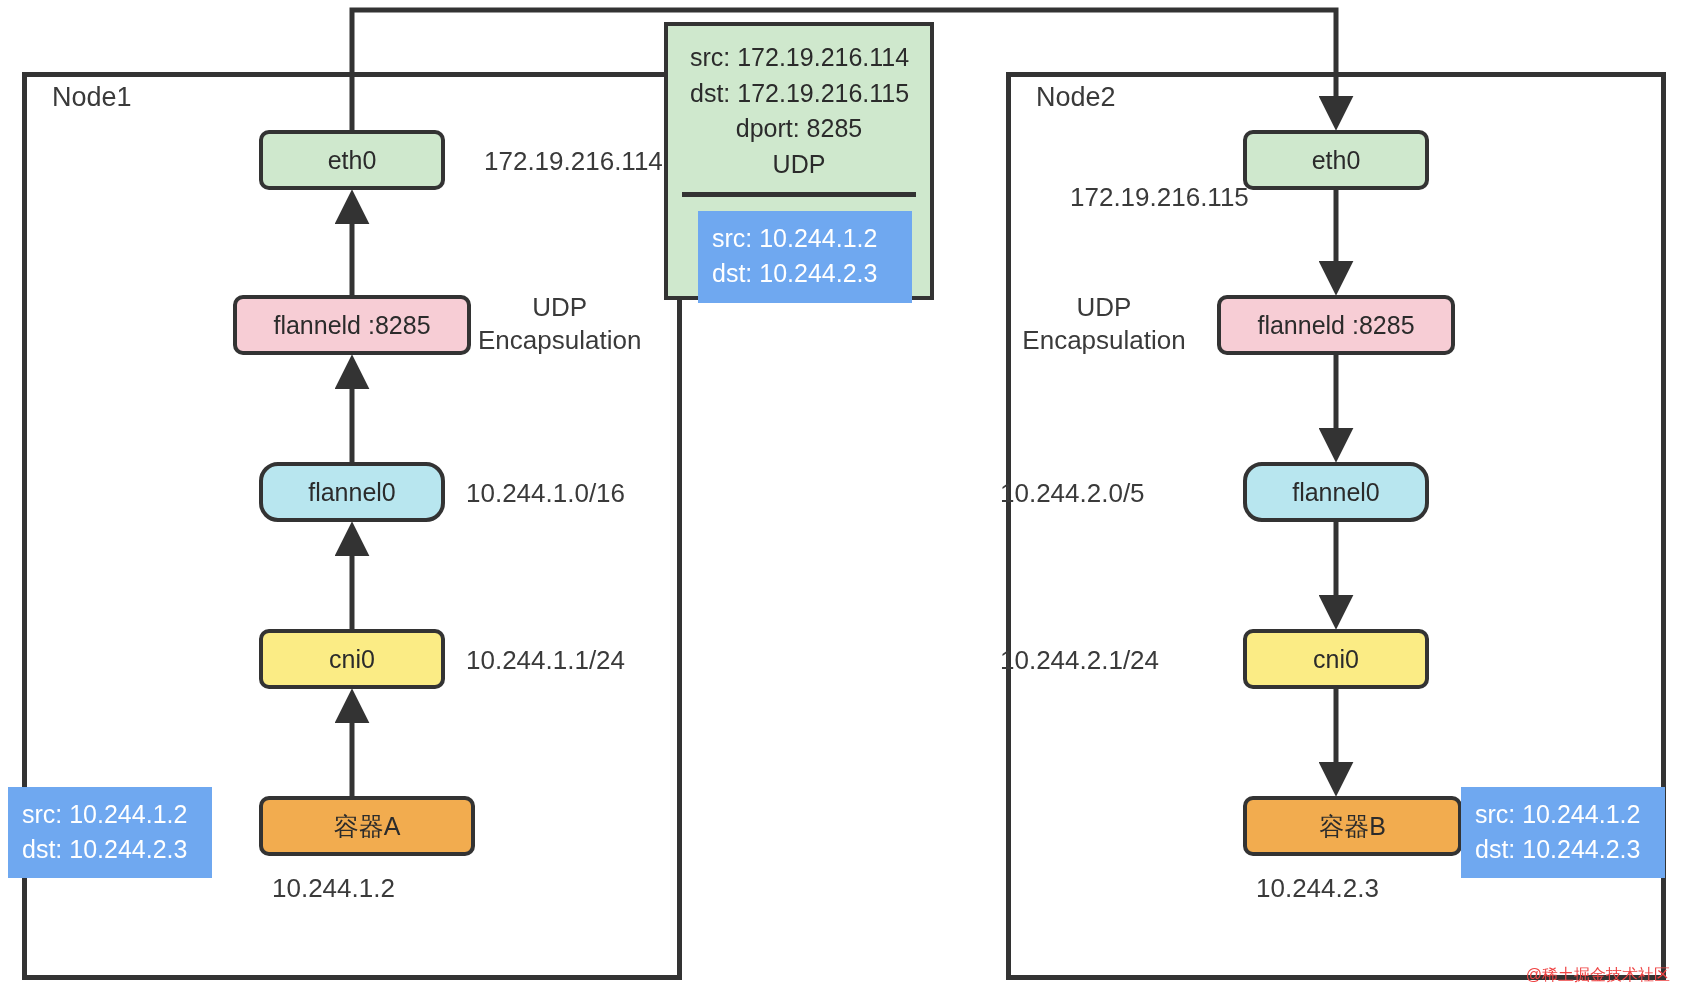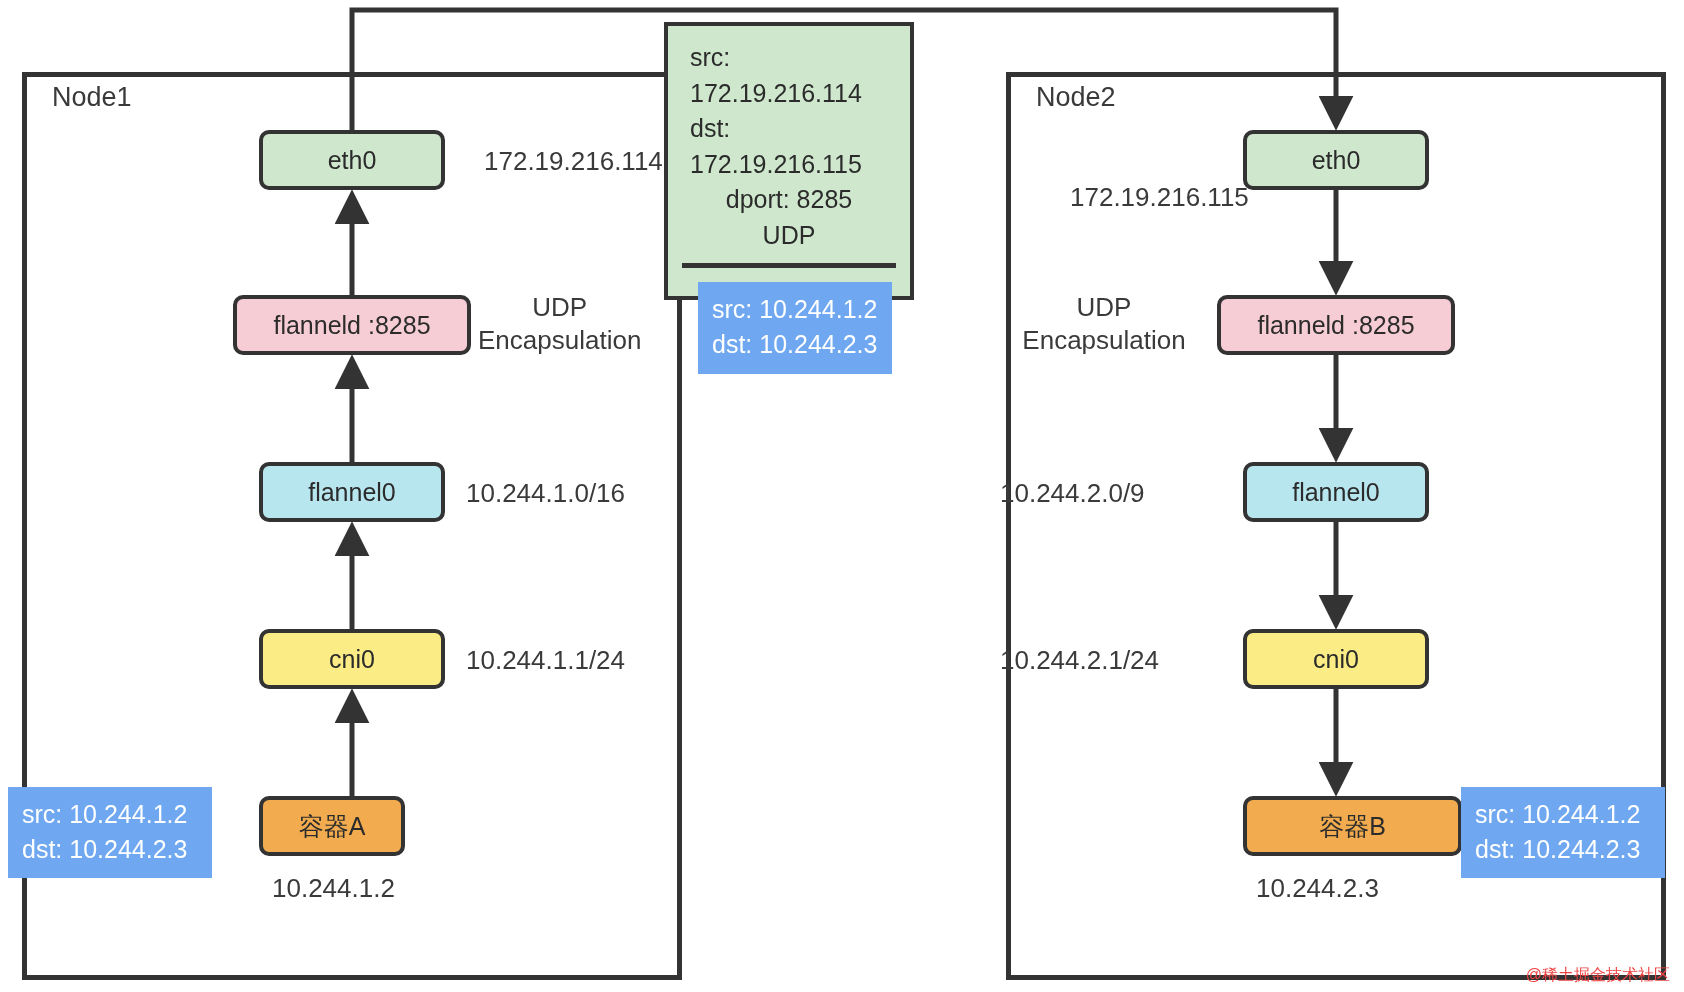--- a/index.html
+++ b/index.html
@@ -44,30 +44,30 @@
     box-sizing: border-box;
     display: flex;
     align-items: center;
     justify-content: center;
     font-size: 25px;
     color: #2b2b2b;
     white-space: nowrap;
   }
   .dev.eth     { background: #cfe8cd; }
   .dev.flanneld{ background: #f7cdd5; }
-  .dev.flannel0{ background: #b8e6ef; }
+  .dev.flannel0{ background: #b8e6ef; border-radius: 19px; }
   .dev.cni     { background: #fbec85; }
   .dev.container{ background: #f2ac4f; }
 
   
   #l-eth0     { left: 259px; top: 130px; width: 186px; height: 60px; }
   #l-flanneld { left: 233px; top: 295px; width: 238px; height: 60px; }
   #l-flannel0 { left: 259px; top: 462px; width: 186px; height: 60px; }
   #l-cni0     { left: 259px; top: 629px; width: 186px; height: 60px; }
-  #l-container{ left: 259px; top: 796px; width: 146px; height: 60px; }
+  #l-container{ left: 259px; top: 796px; width: 216px; height: 60px; }
 
   
   #r-eth0     { left: 1243px; top: 130px; width: 186px; height: 60px; }
   #r-flanneld { left: 1217px; top: 295px; width: 238px; height: 60px; }
   #r-flannel0 { left: 1243px; top: 462px; width: 186px; height: 60px; }
   #r-cni0     { left: 1243px; top: 629px; width: 186px; height: 60px; }
   #r-container{ left: 1243px; top: 796px; width: 219px; height: 60px; }
 
   
   .annot {
@@ -103,21 +103,21 @@
     white-space: nowrap;
   }
   #left-inner-packet  { left: 8px;    top: 787px; width: 204px; }
   #right-inner-packet { left: 1461px; top: 787px; width: 204px; }
 
   
   #packet-card {
     position: absolute;
     left: 664px;
     top: 22px;
-    width: 250px;
+    width: 270px;
     height: 278px;
     background: #cfe8cd;
     border: 4px solid #333333;
     box-sizing: border-box;
     padding: 12px 0 0 0;
   }
   #packet-outer-header {
     font-size: 25px;
     color: #2b2b2b;
     line-height: 1.42;
@@ -237,21 +237,21 @@
   </div>
   <div class="dev container" id="r-container">
     <span>容器B</span>
   </div>
 
   <div class="annot" id="r-eth0-ip">172.19.216.115</div>
   <div class="annot two-line" id="r-udp-label">
     <div>UDP</div>
     <div>Encapsulation</div>
   </div>
-  <div class="annot" id="r-flannel0-ip">10.244.2.0/9</div>
+  <div class="annot" id="r-flannel0-ip">10.244.2.0/5</div>
   <div class="annot" id="r-cni0-ip">10.244.2.1/24</div>
   <div class="annot" id="r-container-ip">10.244.2.3</div>
 
   <div class="inner-packet" id="right-inner-packet">
     <div>src: 10.244.1.2</div>
     <div>dst: 10.244.2.3</div>
   </div>
 
   <div id="packet-card">
     <div id="packet-outer-header">

